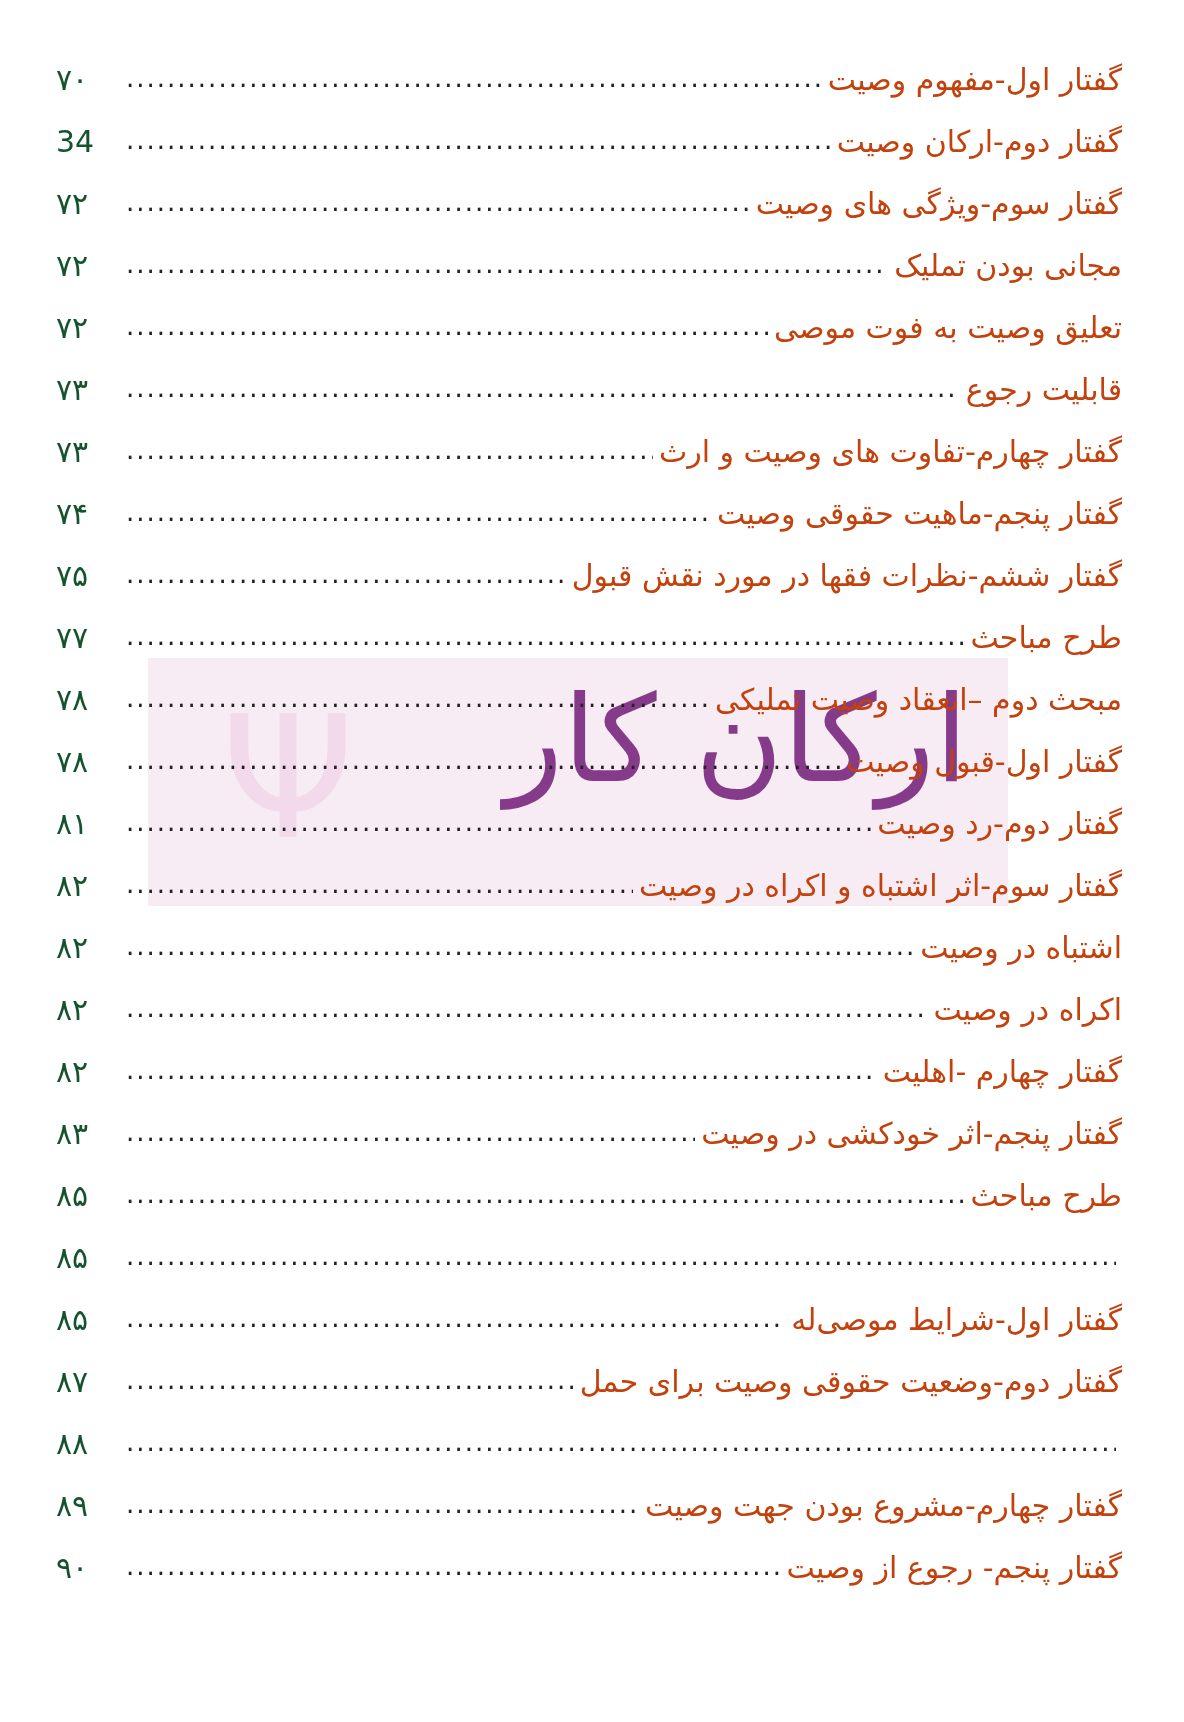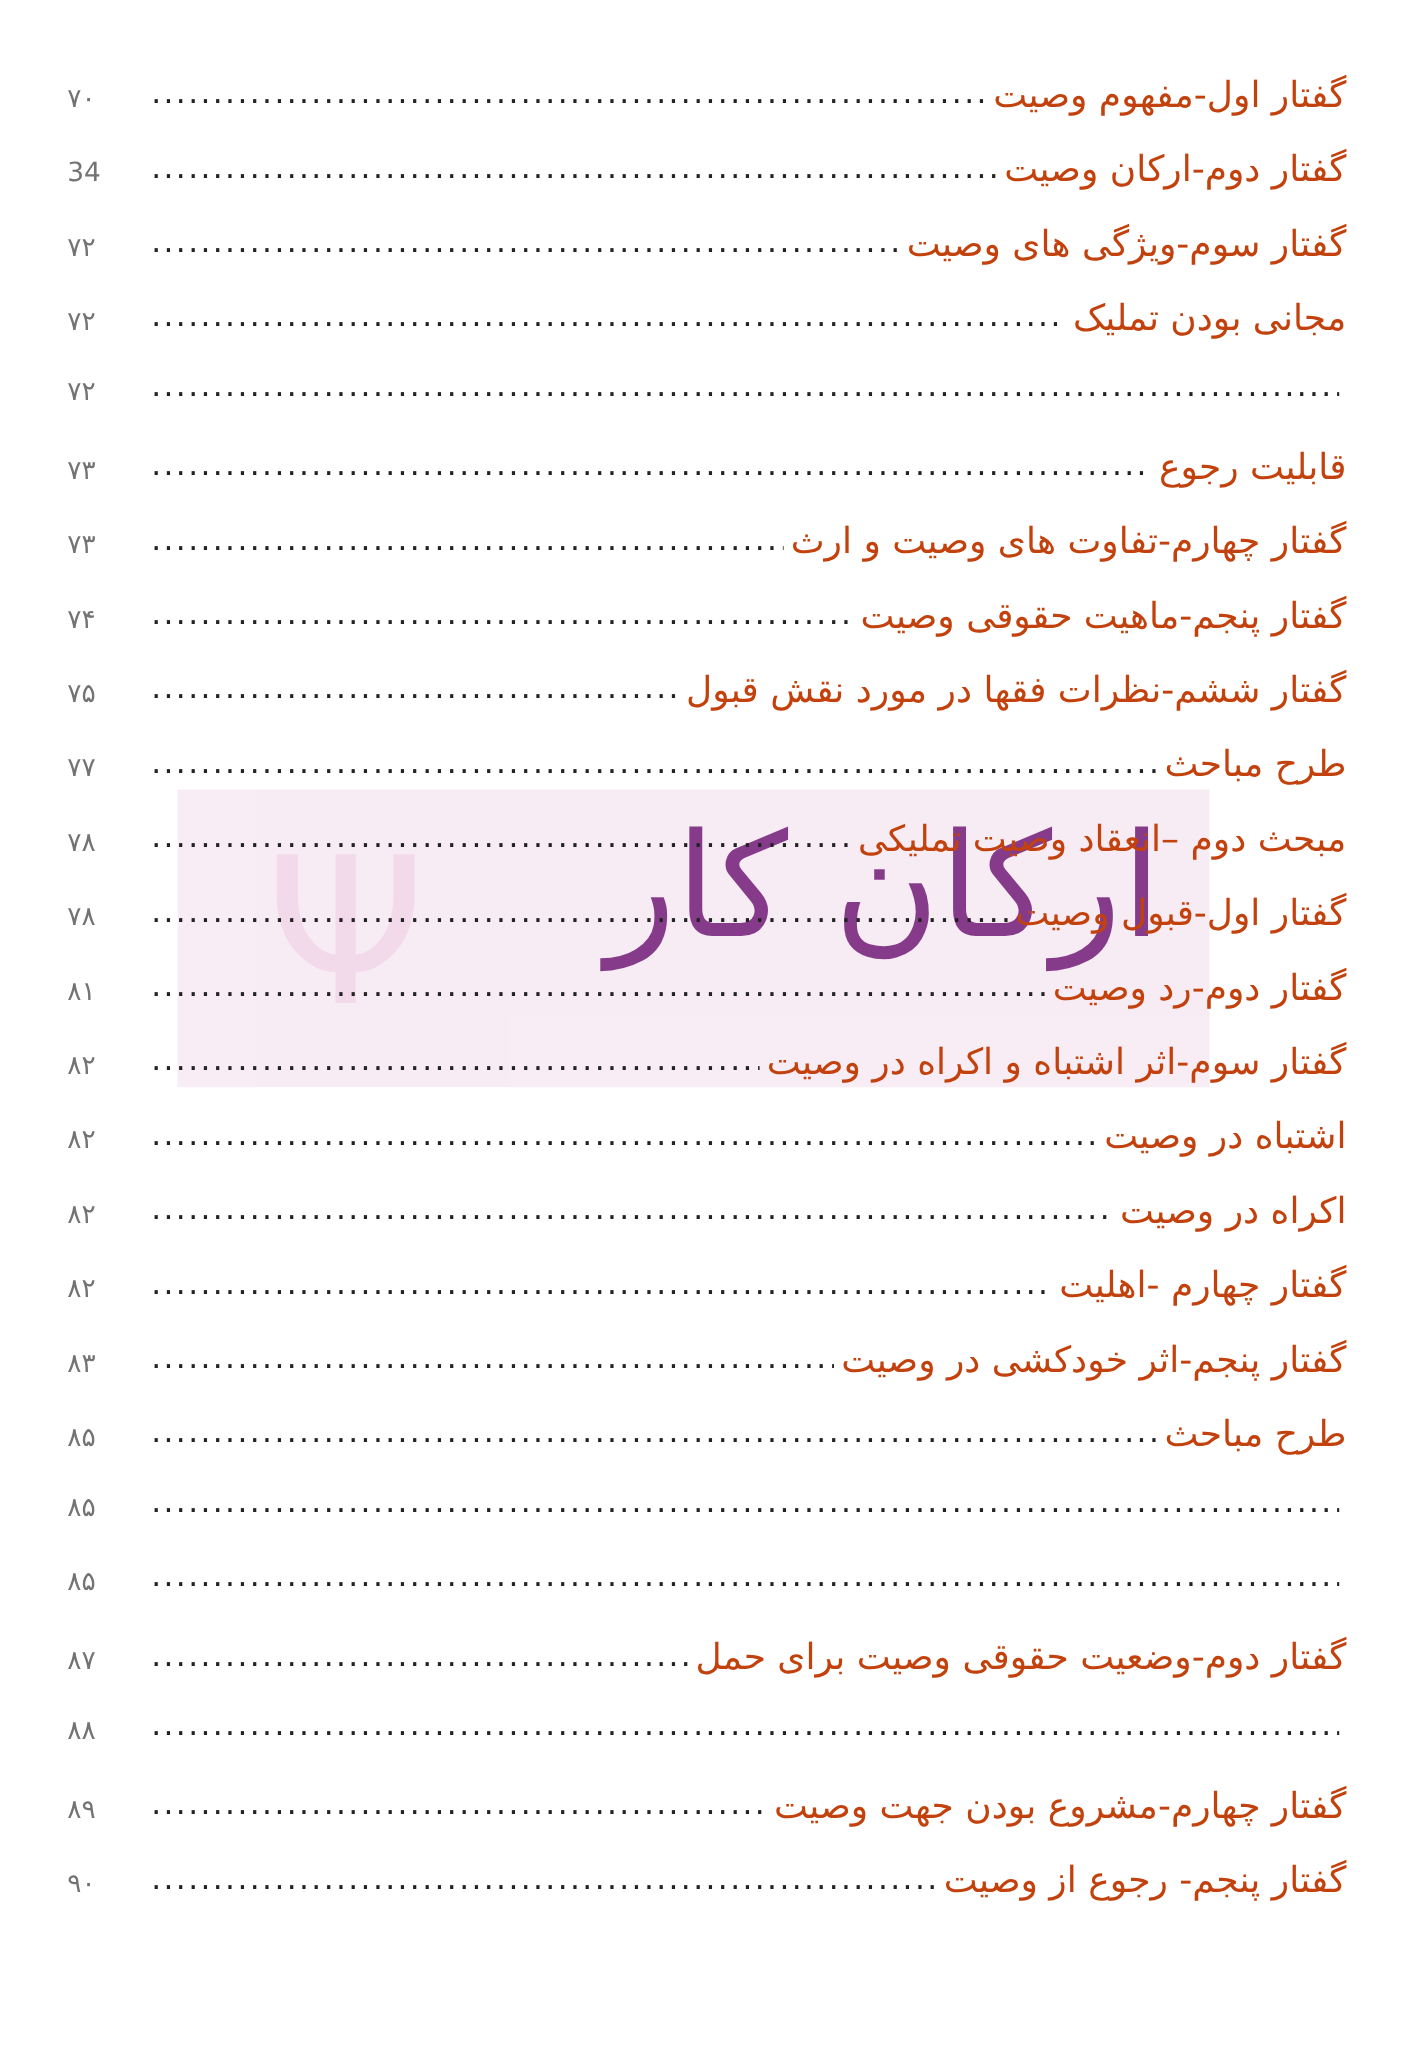--- a/index.html
+++ b/index.html
@@ -94,22 +94,22 @@
     position: relative;
     top: -3px;
     direction: ltr;
     text-align: right;
   }
 
   .toc-page {
     flex: 0 0 auto;
     min-width: 64px;
     text-align: left;
-    font-size: 22px;
-    color: #737373;
+    font-size: 30px;
+    color: #14532d;
     direction: rtl;
   }
 </style>
 </head>
 <body>
 
 <div id="page">
 
   <div id="watermark">
     <div class="wm-mark">Ψ</div>
@@ -131,20 +131,21 @@
         <span class="toc-title">گفتار سوم-ویژگی های وصیت</span>
         <span class="toc-dots">............................................................................................................</span>
         <span class="toc-page">۷۲</span>
       </div>
       <div class="toc-row">
         <span class="toc-title">مجانی بودن تملیک</span>
         <span class="toc-dots">............................................................................................................</span>
         <span class="toc-page">۷۲</span>
       </div>
       <div class="toc-row">
+        <span class="toc-title">تعلیق وصیت به فوت موصی</span>
         <span class="toc-dots">............................................................................................................</span>
         <span class="toc-page">۷۲</span>
       </div>
       <div class="toc-row">
         <span class="toc-title">قابلیت رجوع</span>
         <span class="toc-dots">............................................................................................................</span>
         <span class="toc-page">۷۳</span>
       </div>
       <div class="toc-row">
         <span class="toc-title">گفتار چهارم-تفاوت های وصیت و ارث</span>
@@ -209,20 +210,21 @@
       <div class="toc-row">
         <span class="toc-title">طرح مباحث</span>
         <span class="toc-dots">............................................................................................................</span>
         <span class="toc-page">۸۵</span>
       </div>
       <div class="toc-row">
         <span class="toc-dots">............................................................................................................</span>
         <span class="toc-page">۸۵</span>
       </div>
       <div class="toc-row">
+        <span class="toc-title">گفتار اول-شرایط موصی‌له</span>
         <span class="toc-dots">............................................................................................................</span>
         <span class="toc-page">۸۵</span>
       </div>
       <div class="toc-row">
         <span class="toc-title">گفتار دوم-وضعیت حقوقی وصیت برای حمل</span>
         <span class="toc-dots">............................................................................................................</span>
         <span class="toc-page">۸۷</span>
       </div>
       <div class="toc-row">
         <span class="toc-dots">............................................................................................................</span>

